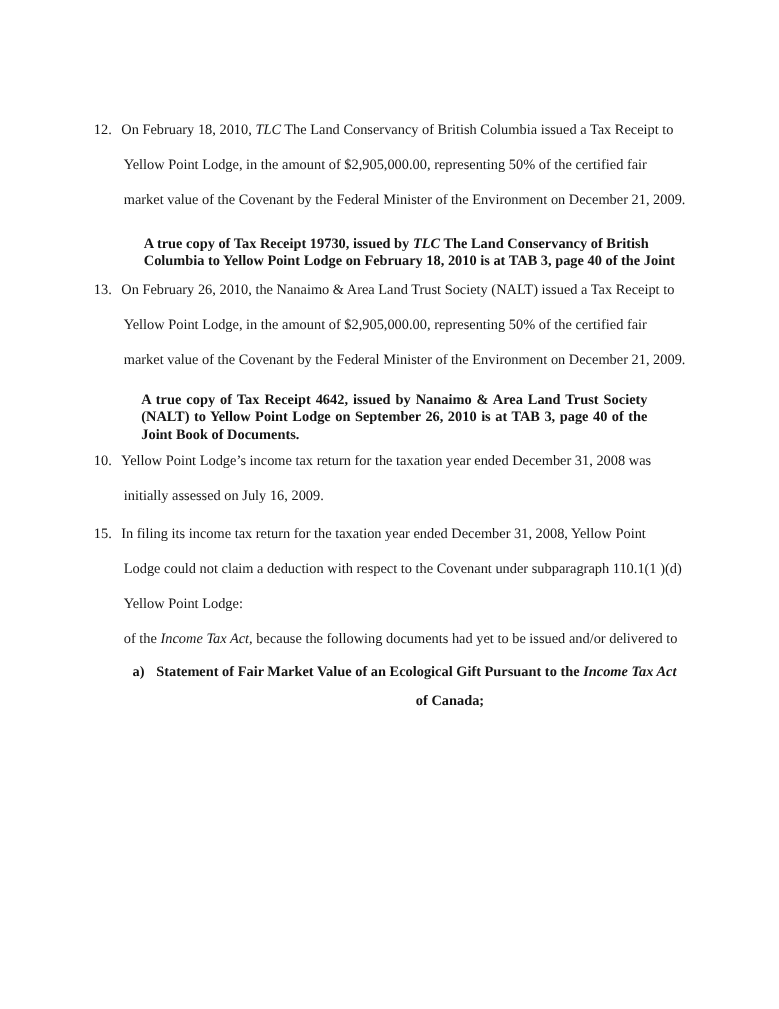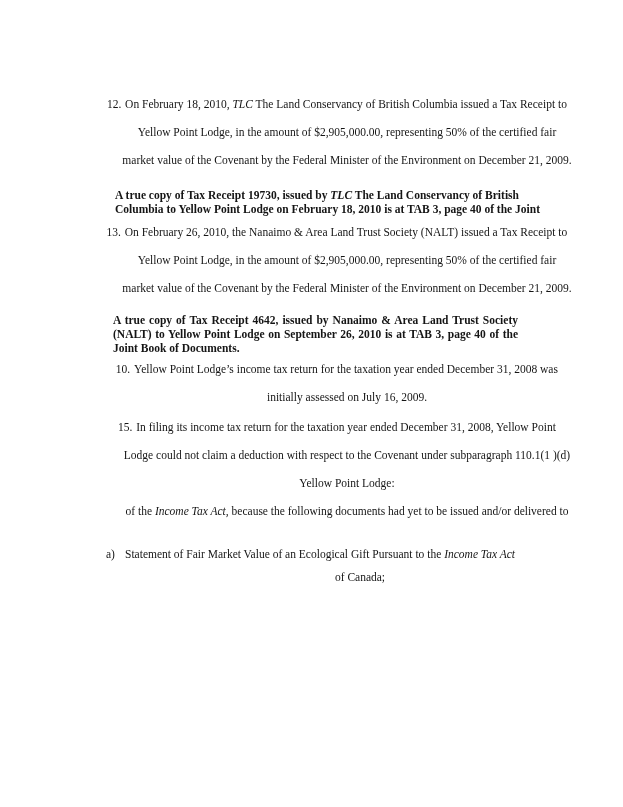--- a/index.html
+++ b/index.html
@@ -21,21 +21,20 @@
     height: 807px;
     padding: 90px 28px 0 75px;
     background: #ffffff;
   }
   .item { margin: 0; }
 
   
   .numbered .line {
     line-height: 28px;
     white-space: pre;
-    text-align: center;
   }
   .numbered .cont { padding-left: 24px; }
   .num {
     display: inline-block;
     width: 22px;
     white-space: pre;
   }
 
   
   .quote {
@@ -52,21 +51,21 @@
     text-align: justify;
     text-align-last: justify;
   }
   .q1 { margin-top: 14px; margin-left: 40px; }
   .q2 { margin-top: 11px; }
   .p13 { margin-top: 2px; }
   .p14 { margin-top: 0; }
   .p15 { margin-top: 2px; }
 
   
-  .subitem { margin-left: 31px; margin-top: 18px; }
+  .subitem { margin-left: 31px; margin-top: 2px; font-weight: bold; }
   .subitem .line {
     line-height: 23px;
     white-space: pre;
   }
   .subitem .cont { padding-left: 19px; text-align: center; }
   .marker {
     display: inline-block;
     width: 19px;
     white-space: pre;
   }

